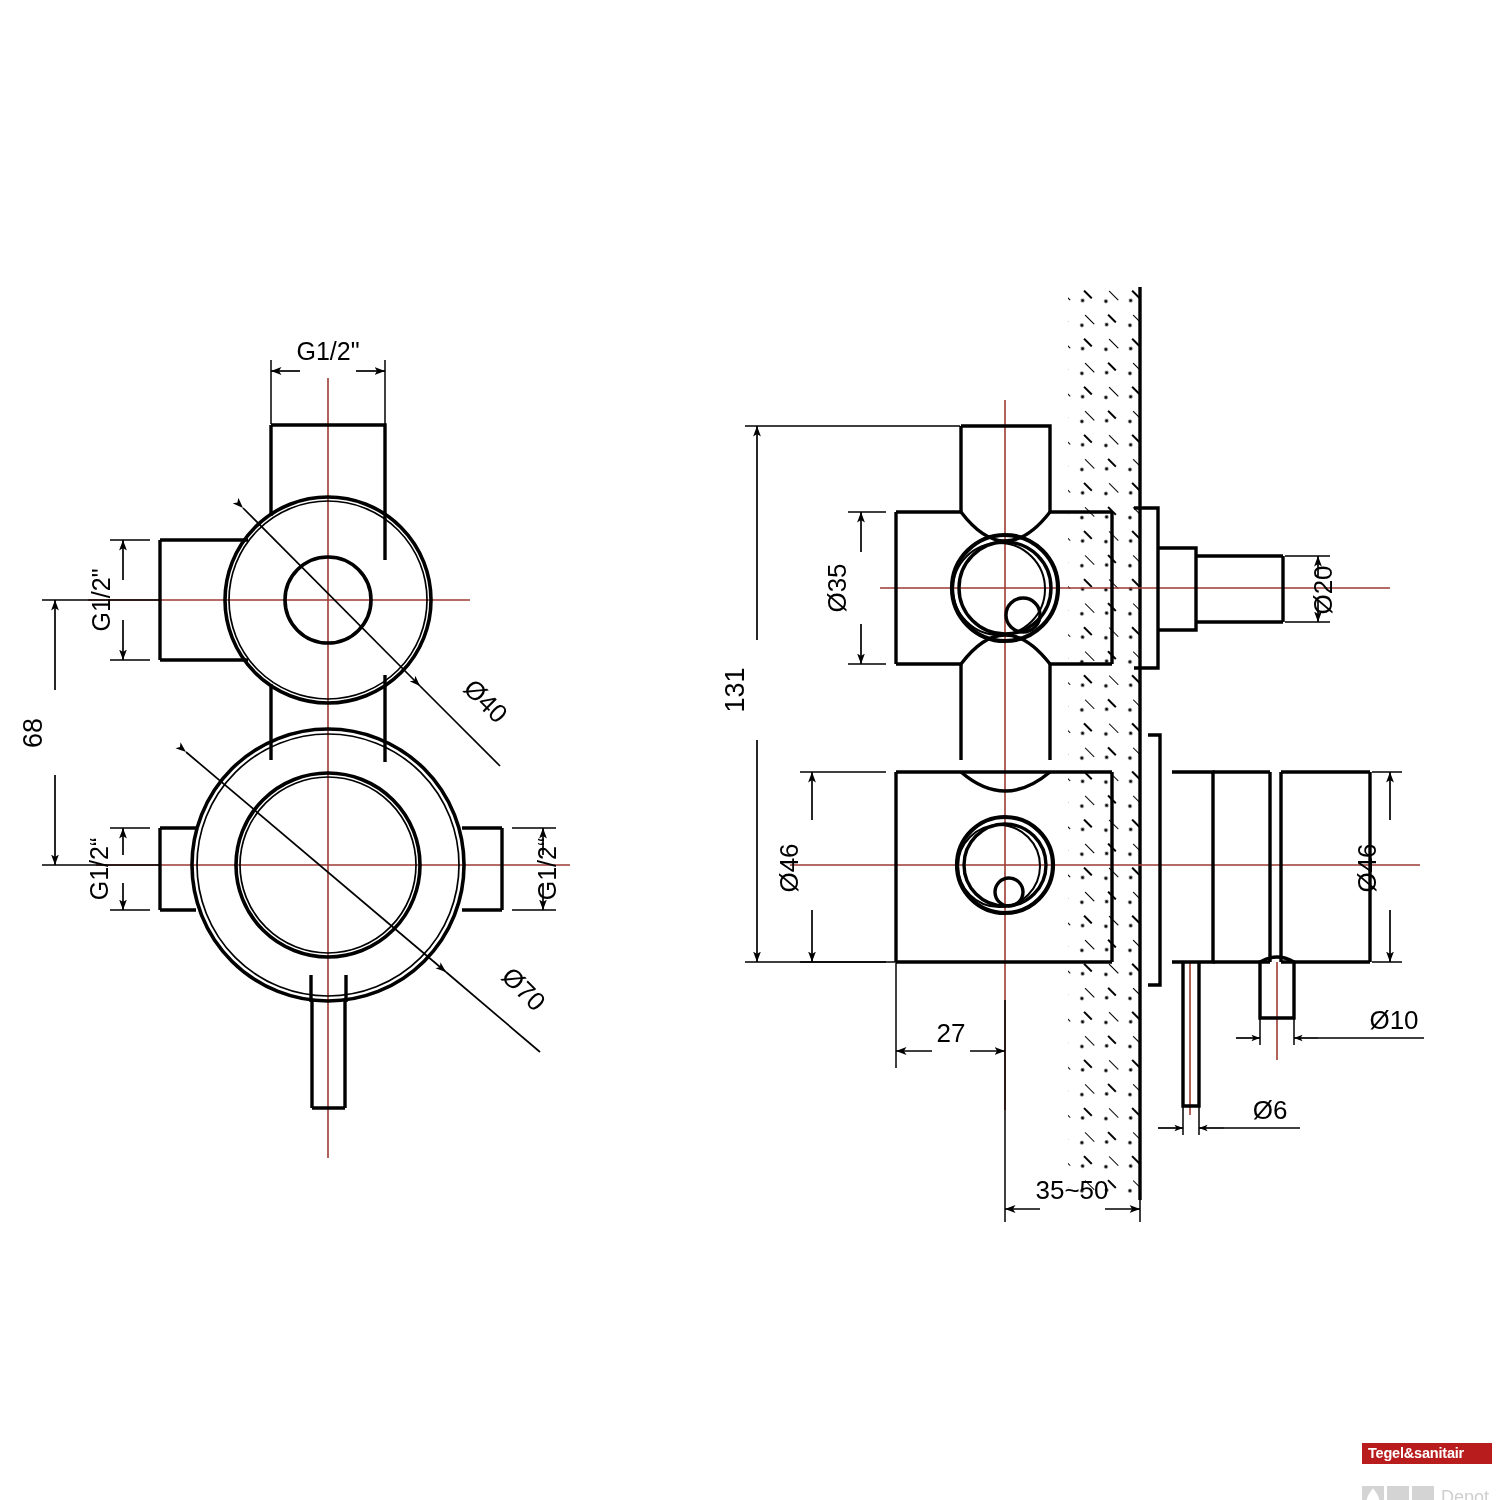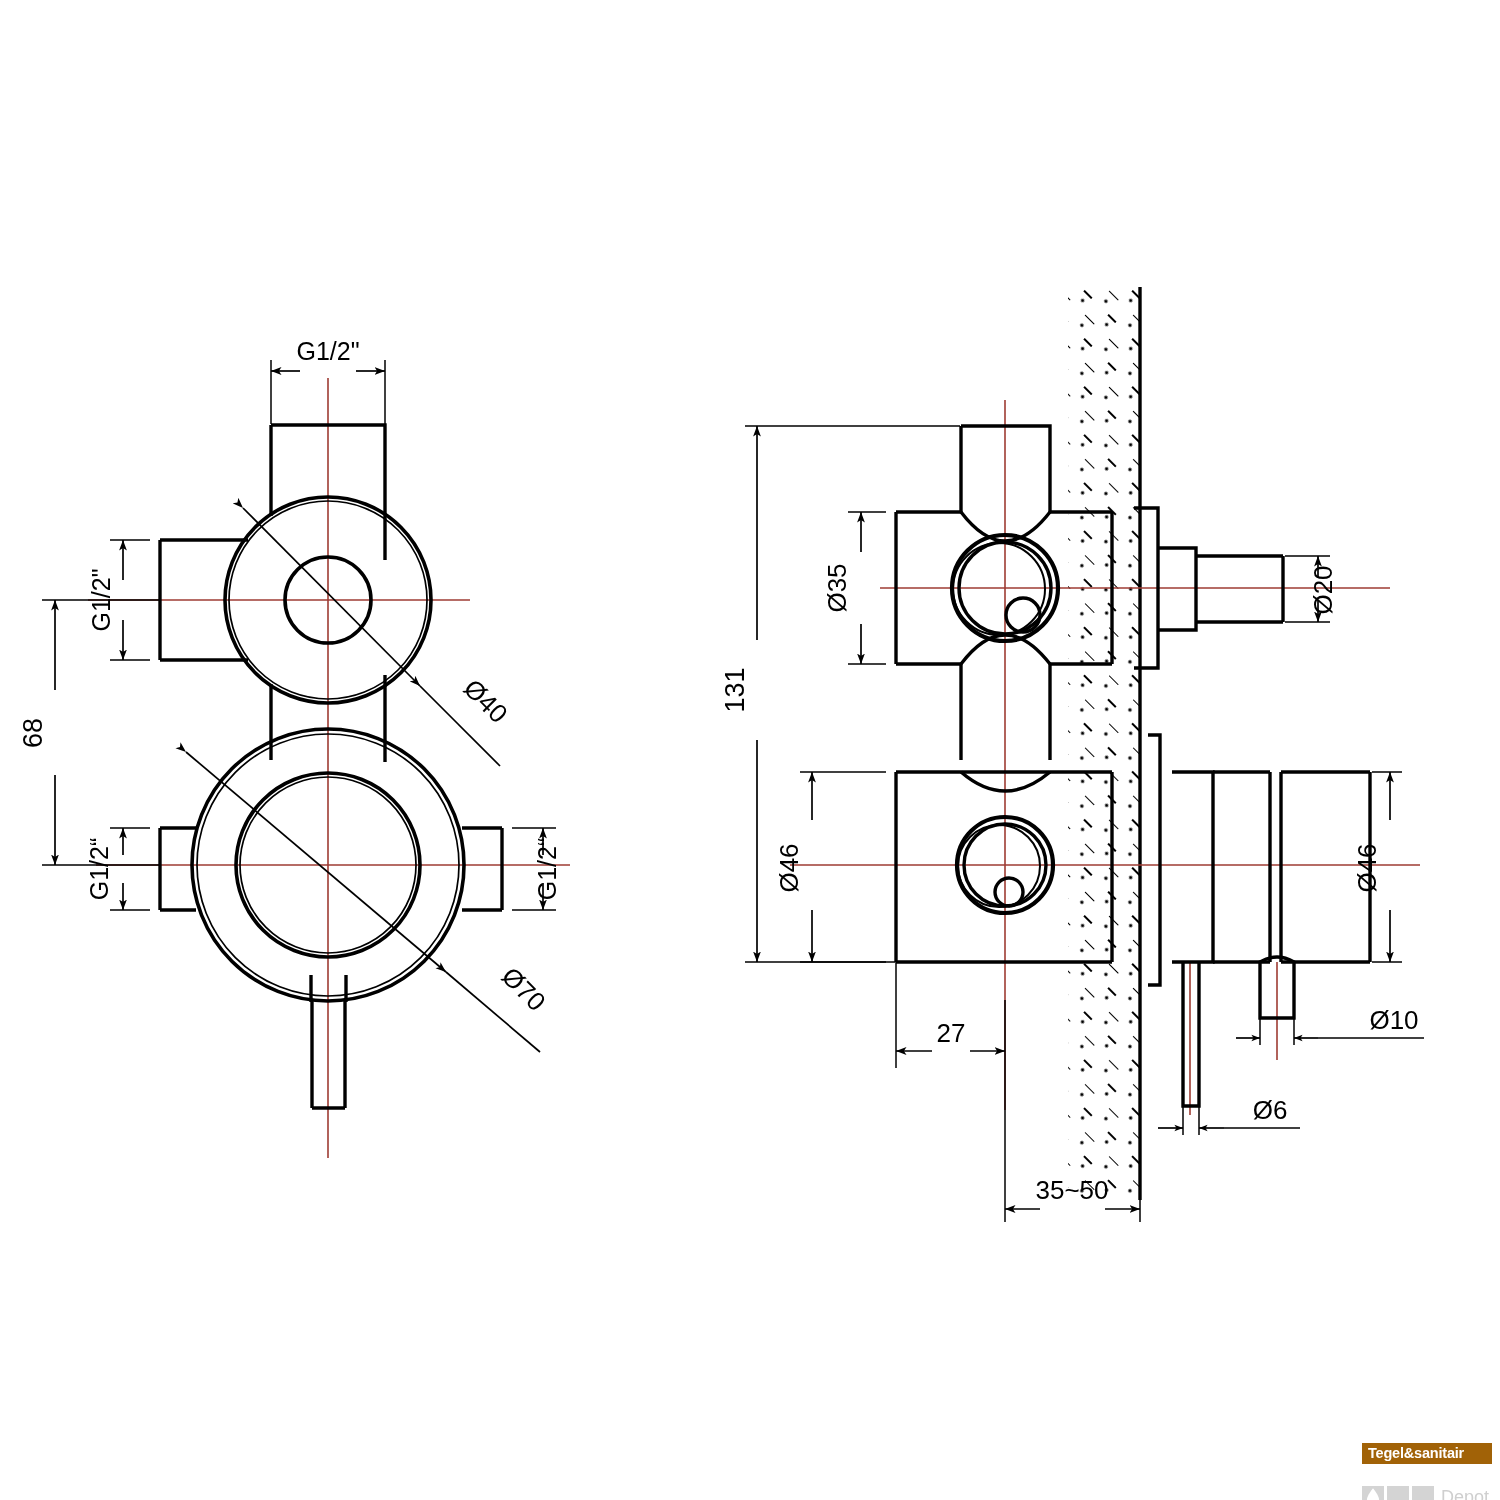--- a/index.html
+++ b/index.html
@@ -1,21 +1,21 @@
 <!DOCTYPE html>
 <html><head>
 <meta charset="utf-8">
 <style>
   html,body{margin:0;padding:0;background:#ffffff;}
   body{width:1500px;height:1500px;position:relative;overflow:hidden;
        font-family:"Liberation Sans", sans-serif;}
   #sheet{position:absolute;left:0;top:0;width:1500px;height:1500px;}
   svg{display:block;}
   .logo{position:absolute;left:1362px;top:1443px;width:130px;height:48px;}
-  .logo-bar{background:#a16207;height:21px;display:flex;align-items:center;
+  .logo-bar{background:#b91c1c;height:21px;display:flex;align-items:center;
             padding:0 6px;box-sizing:border-box;}
   .logo-bar span{color:#ffffff;font-size:14.5px;font-weight:bold;
                  letter-spacing:-0.2px;line-height:1;}
   .logo-row{display:flex;align-items:flex-end;margin-top:20px;height:24px;}
   .sq{width:22px;height:22px;background:#d4d4d4;margin-right:3px;position:relative;}
   .drop{position:absolute;left:50%;top:50%;transform:translate(-50%,-52%);}
   .depot{color:#cfcfcf;font-size:18px;line-height:22px;margin-left:4px;}
 </style>
 </head>
 <body>

